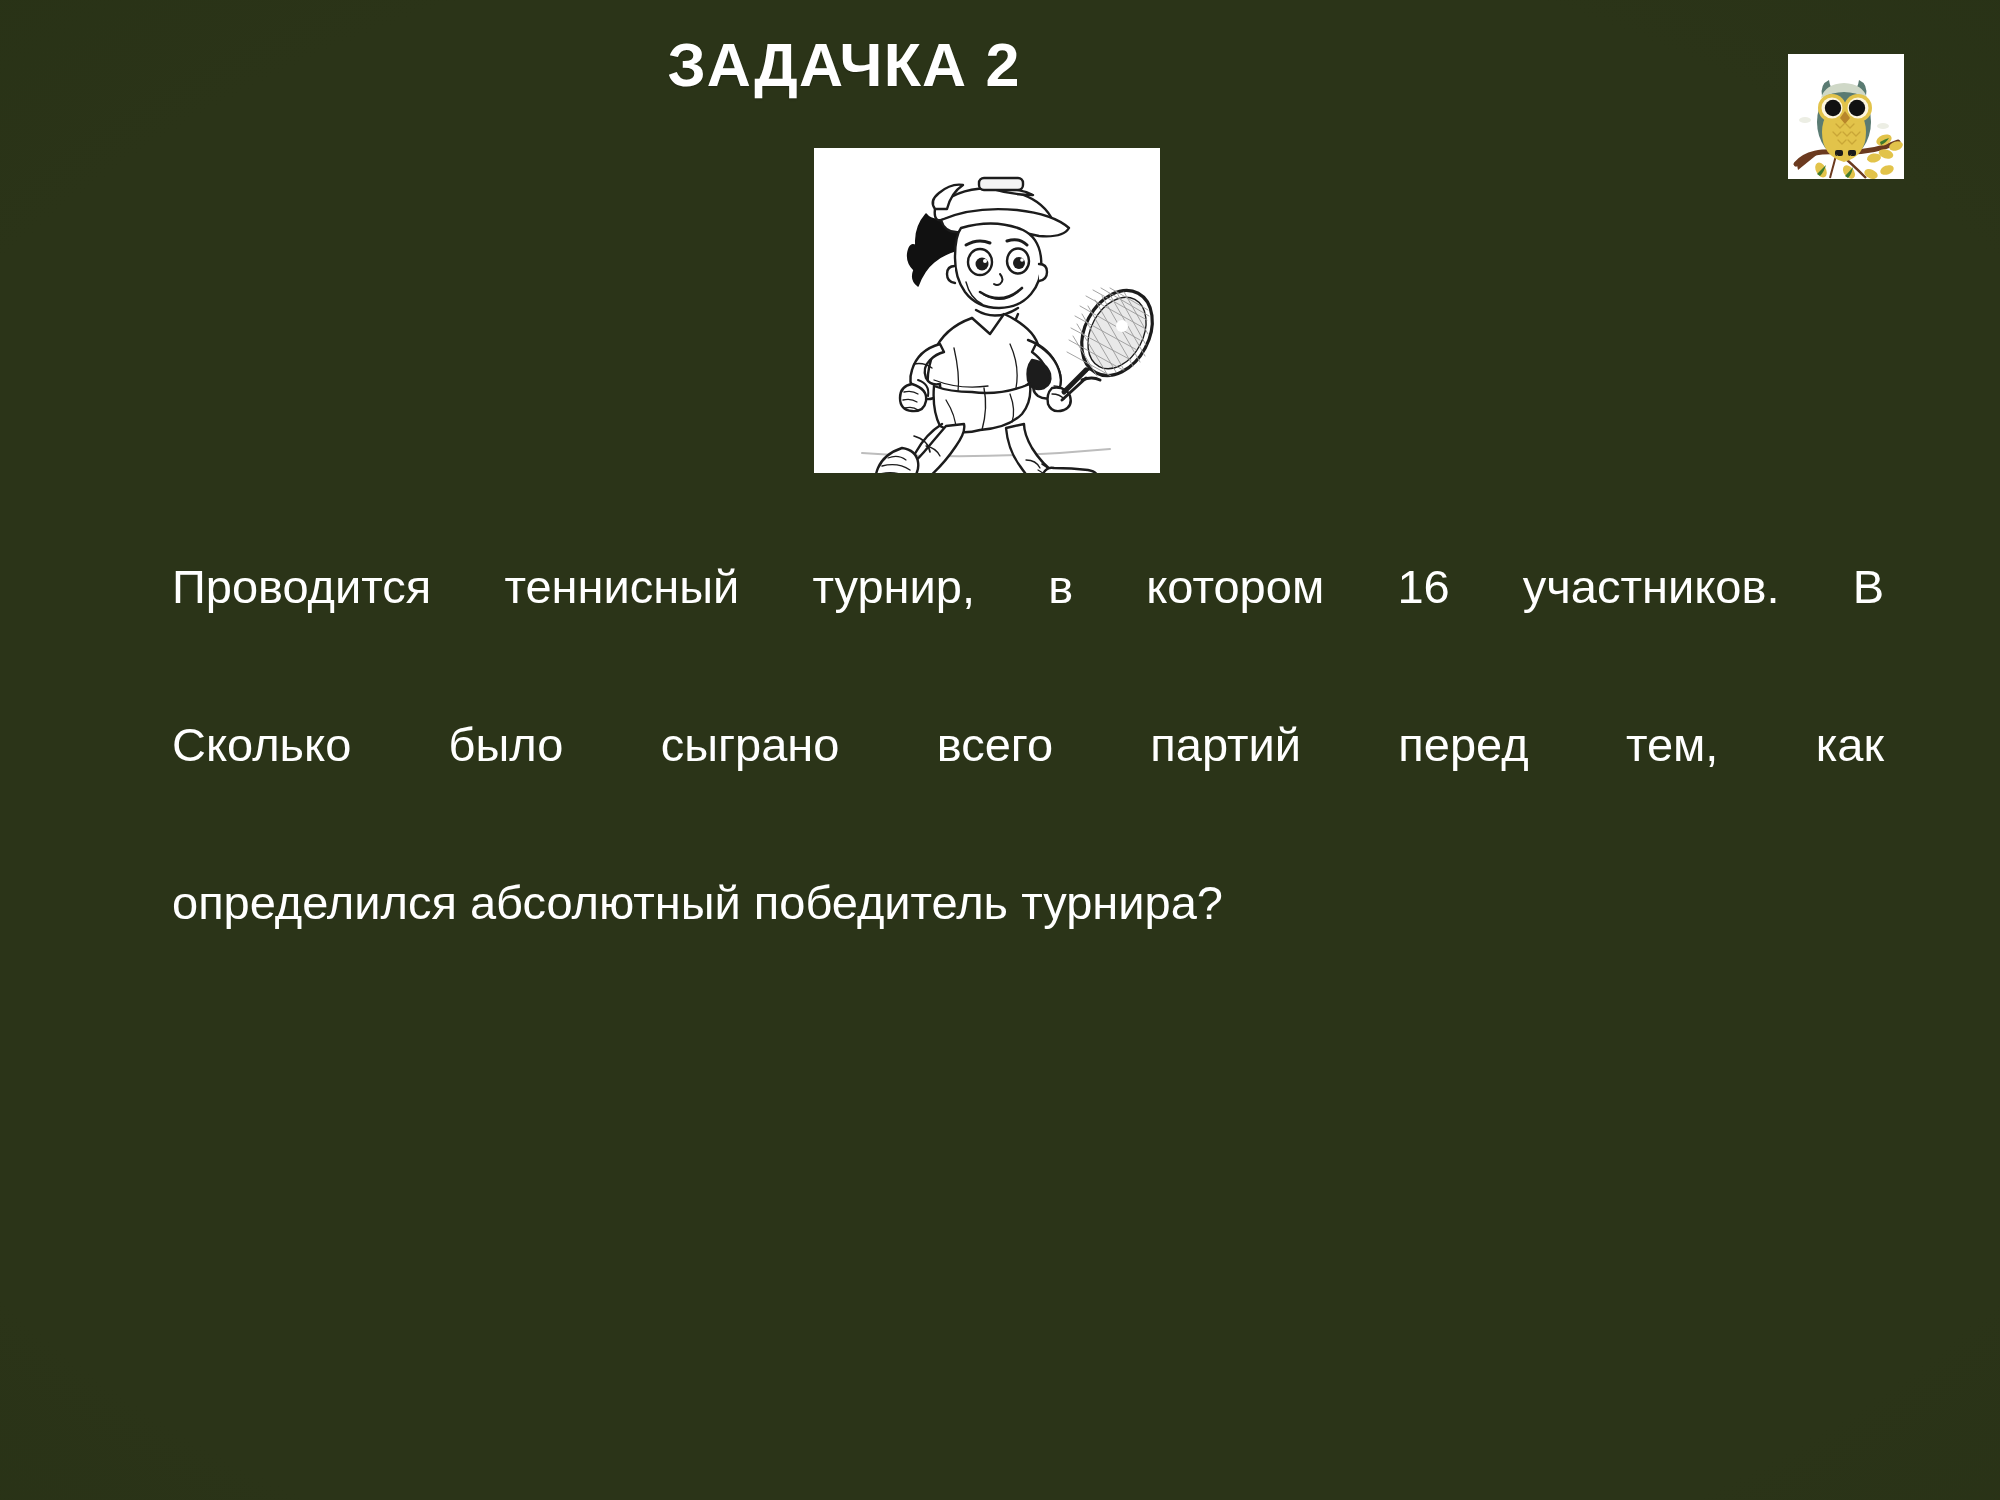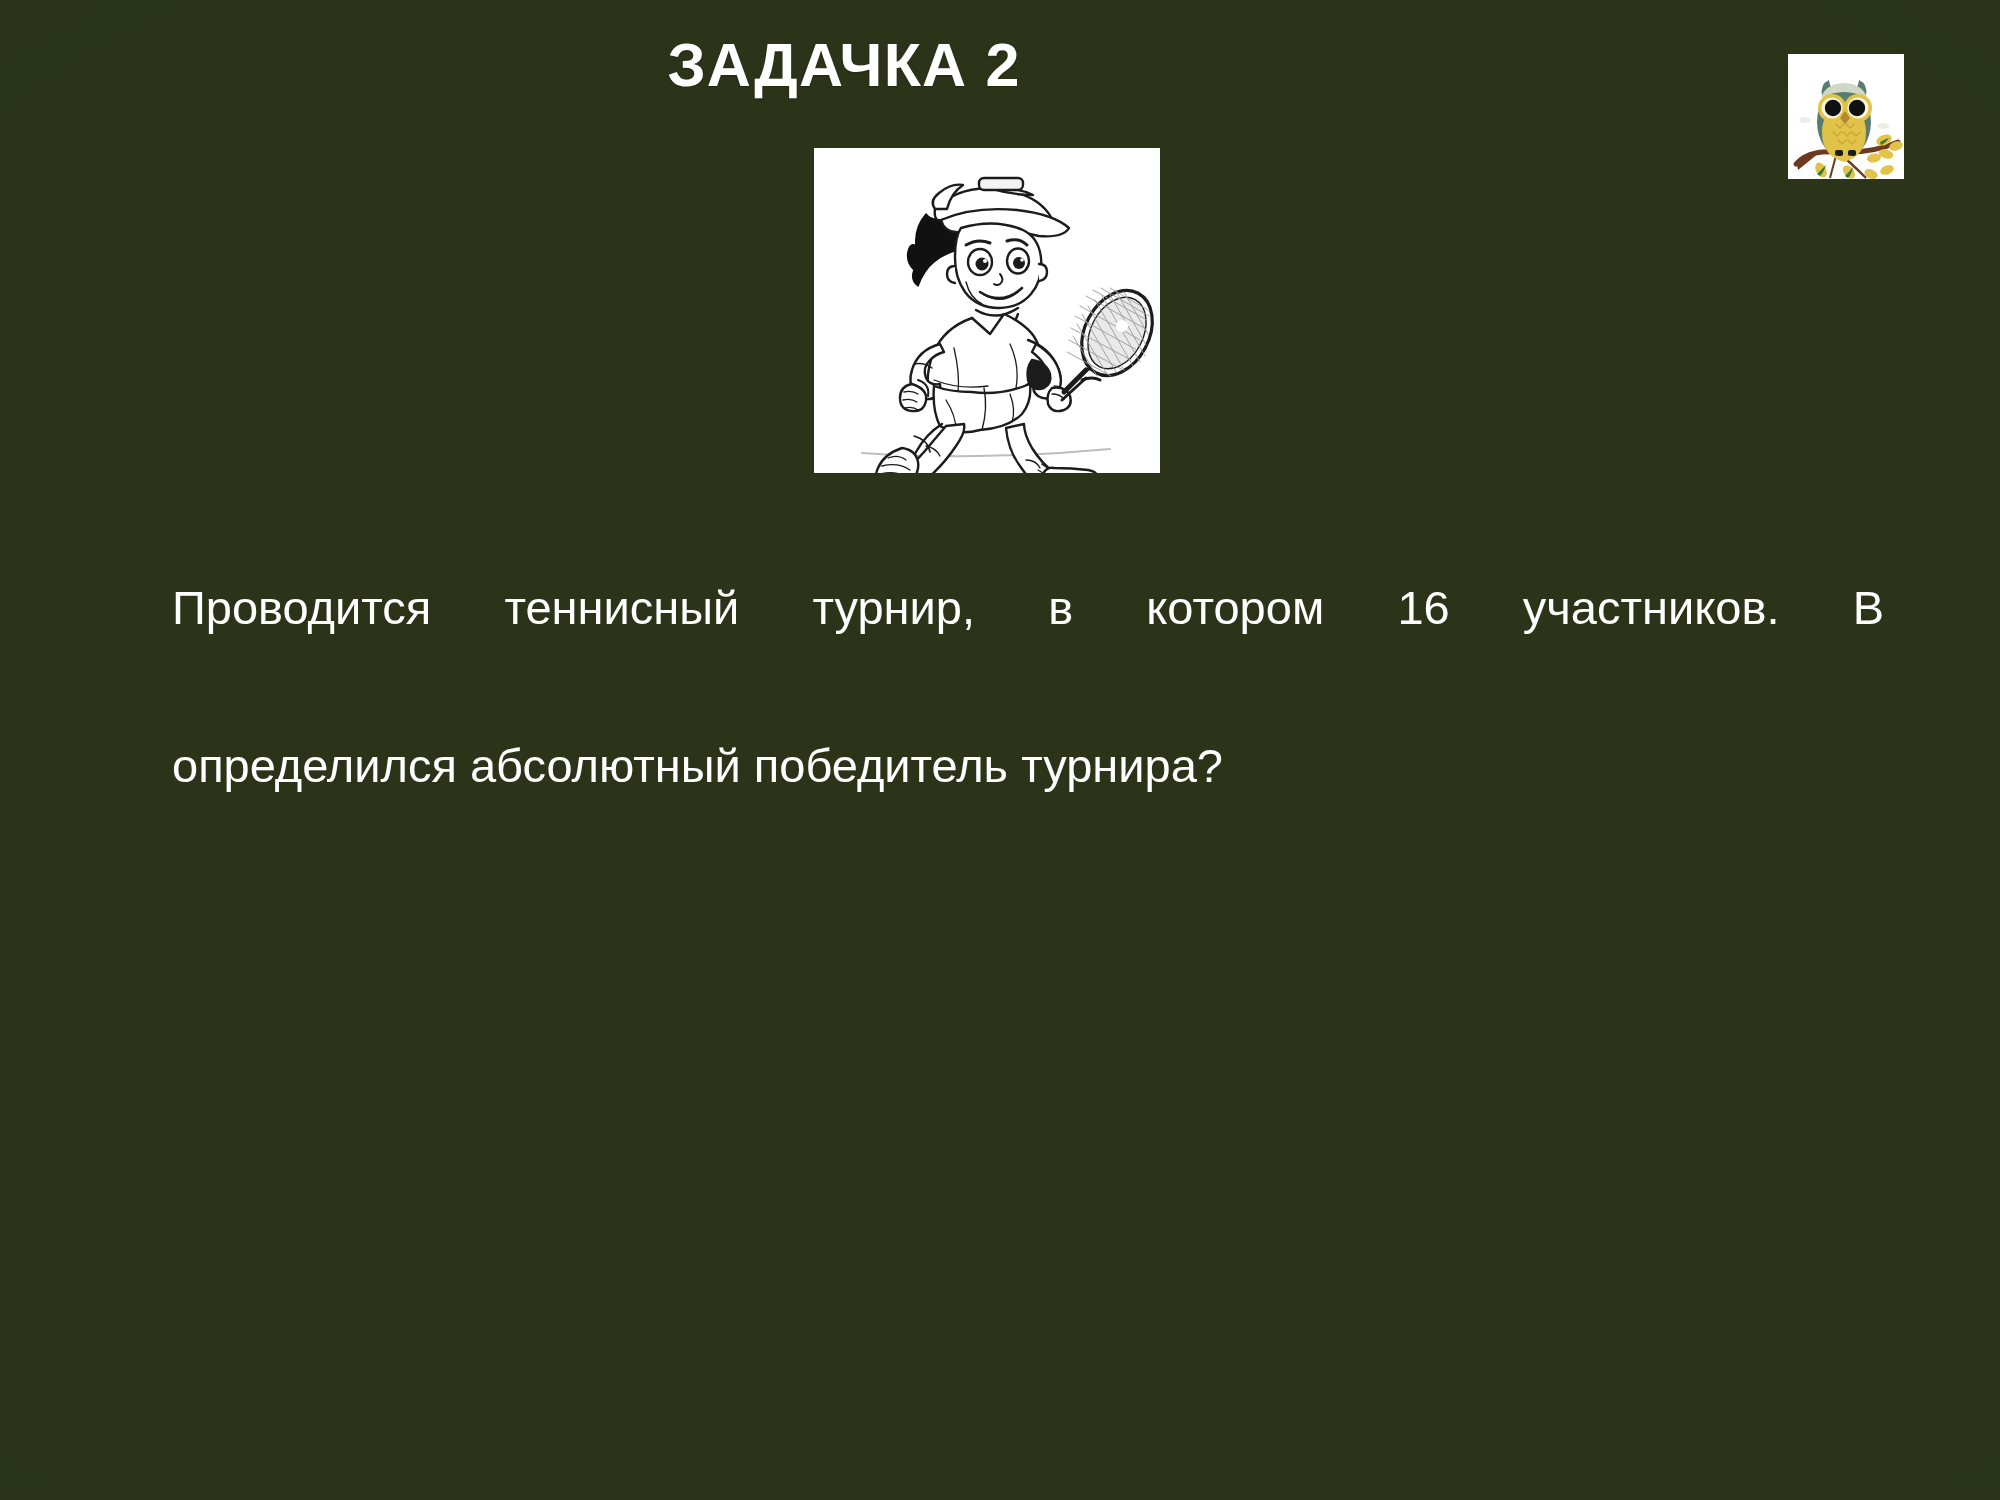--- a/index.html
+++ b/index.html
@@ -86,21 +86,21 @@
     background: #ffffff;
     z-index: 5;
     overflow: hidden;
   }
   #tennis-figure svg { display: block; width: 100%; height: 100%; }
 
   
   #body-text {
     position: absolute;
     left: 172px;
-    top: 568px;
+    top: 547px;
     width: 1712px;
     color: #ffffff;
     font-size: 47px;
     line-height: 79px;
     text-align: justify;
     text-justify: inter-word;
     z-index: 6;
   }
   #body-text p { margin: 0; }
   #body-text p.last { text-align: left; }
@@ -305,16 +305,17 @@
         <path d="M224 322 q14 8 18 18" stroke-width="1.2"></path>
 
         <path d="M240 320 q-8 -2 -12 8 q-4 12 6 18 q12 8 28 4
                  q18 -4 22 -16 q2 -10 -10 -12 q-16 -2 -34 -2 z" fill="#ffffff"></path>
       </g>
     </svg>
   </div>
 
   <div id="body-text">
     <p>Проводится теннисный турнир, в котором 16 участников. В<span style="display: inline-block; width: 100%; height: 0px;"></span></p>
+    <p>Сколько было сыграно всего партий перед тем, как<span style="display: inline-block; width: 100%; height: 0px;"></span></p>
     <p class="last">определился абсолютный победитель турнира?</p>
   </div>
 
 </div>
 
 </body></html>

